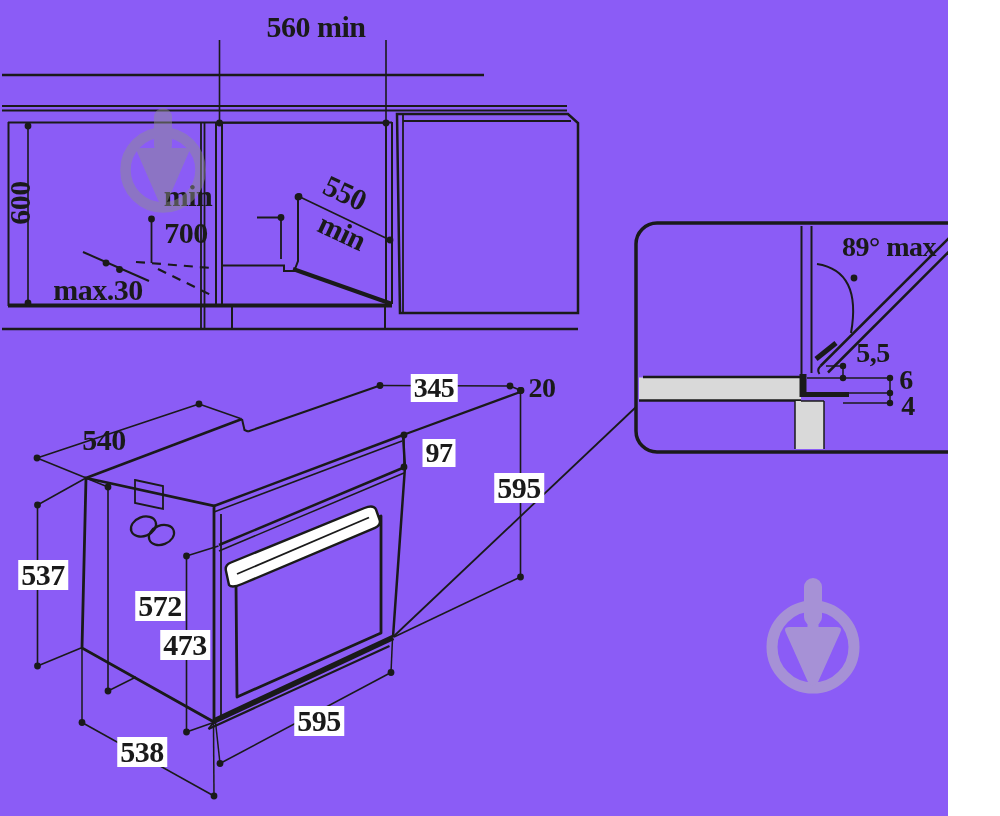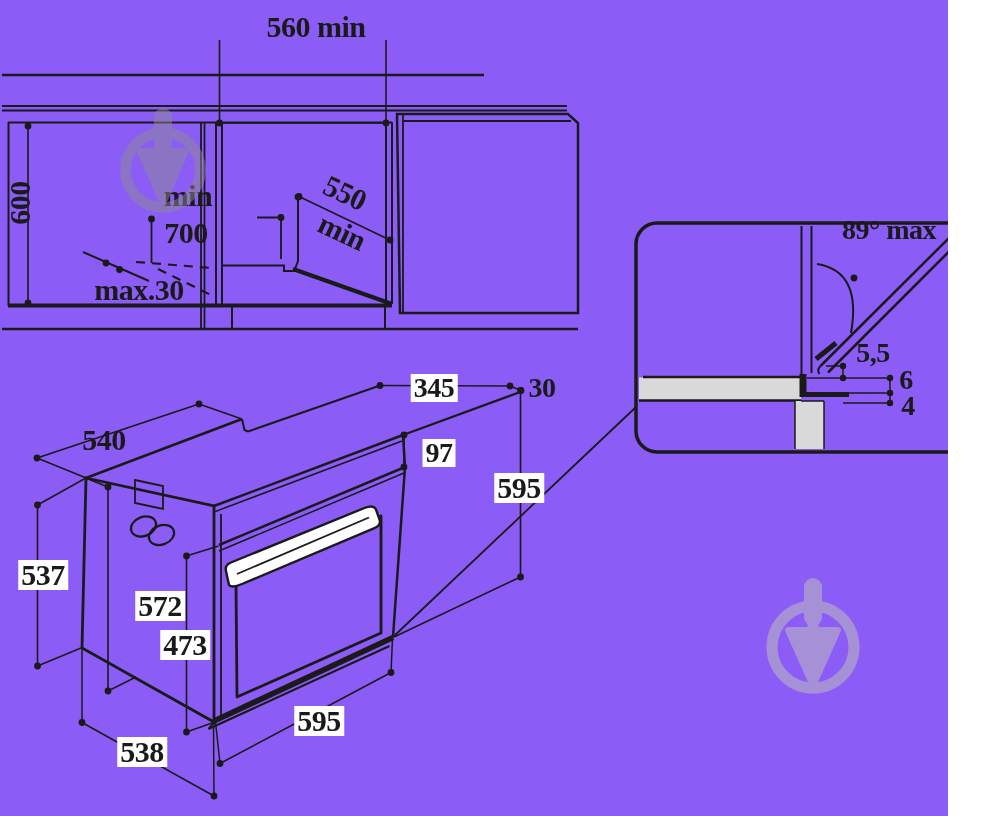--- a/index.html
+++ b/index.html
@@ -208,30 +208,30 @@
         <line x1="82" y1="649" x2="82" y2="722.5" stroke-width="1.5"></line>
         <line x1="213.5" y1="723" x2="214" y2="796" stroke-width="1.5"></line>
       </g>
     </g>
   </svg>
 
   <span class="lbl" style="left:316px;top:27px;">560 min</span>
   <span class="lbl rot90" style="left:20px;top:203px;">600</span>
   <span class="lbl" style="left:188px;top:196px;">min</span>
   <span class="lbl" style="left:186px;top:233px;">700</span>
-  <span class="lbl" style="left:98px;top:290px;margin-left:41px;">max.30</span>
+  <span class="lbl" style="left:98px;top:290px;">max.30</span>
   <span class="lbl rot25" style="left:345px;top:193px;">550</span>
   <span class="lbl rot25" style="left:342px;top:232px;">min</span>
-  <span class="lbl sm" style="left:889px;top:230px;">89° max</span>
+  <span class="lbl sm" style="left:889px;top:247px;">89° max</span>
   <span class="lbl sm" style="left:873px;top:353px;">5,5</span>
   <span class="lbl sm" style="left:906px;top:380px;">6</span>
   <span class="lbl sm" style="left:908px;top:406px;">4</span>
   <span class="lbl" style="left:104px;top:431px;margin-top:9px;">540</span>
   <span class="lbl bg sm" style="left:434px;top:388px;">345</span>
-  <span class="lbl sm" style="left:542px;top:388px;">30</span>
+  <span class="lbl sm" style="left:542px;top:388px;">20</span>
   <span class="lbl bg sm" style="left:411px;top:453px;margin-left:28px;">97</span>
   <span class="lbl bg" style="left:519px;top:488px;">595</span>
   <span class="lbl bg" style="left:43px;top:575px;">537</span>
   <span class="lbl bg" style="left:112px;top:606px;margin-left:48px;">572</span>
   <span class="lbl bg" style="left:185px;top:645px;">473</span>
   <span class="lbl bg" style="left:319px;top:721px;">595</span>
   <span class="lbl bg" style="left:142px;top:752px;">538</span>
 
   <svg id="wm" width="1000" height="816" viewBox="0 0 1000 816">
     <g opacity="0.48" fill="#8f8f8f">

